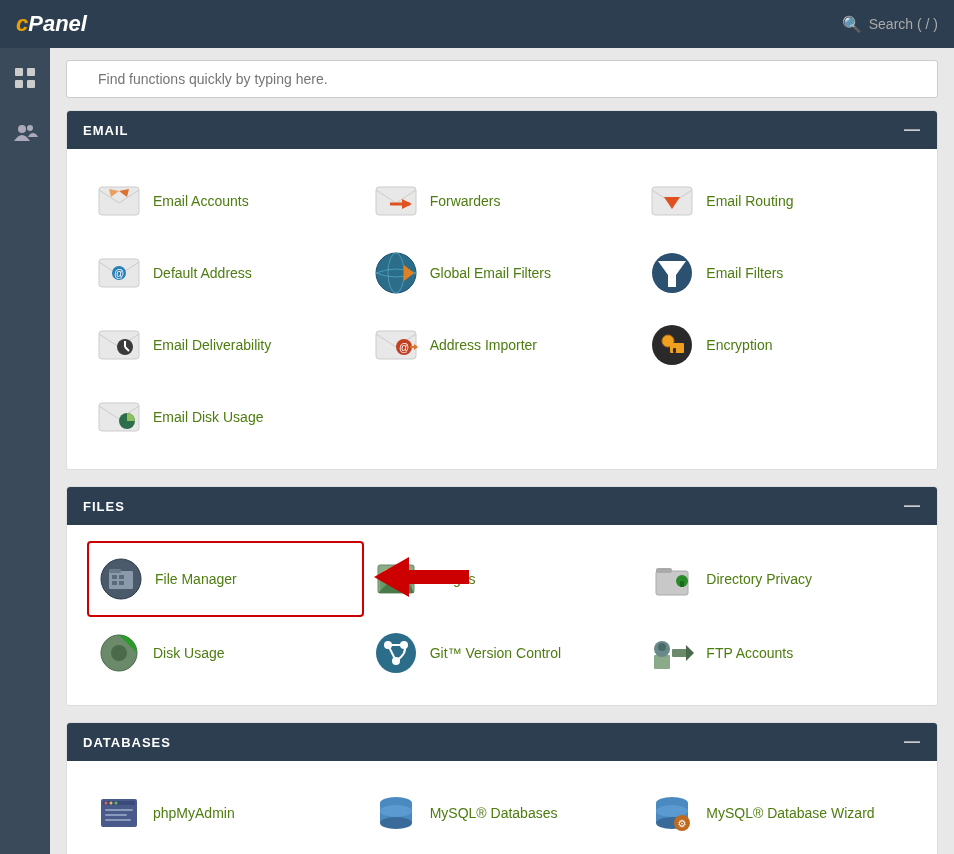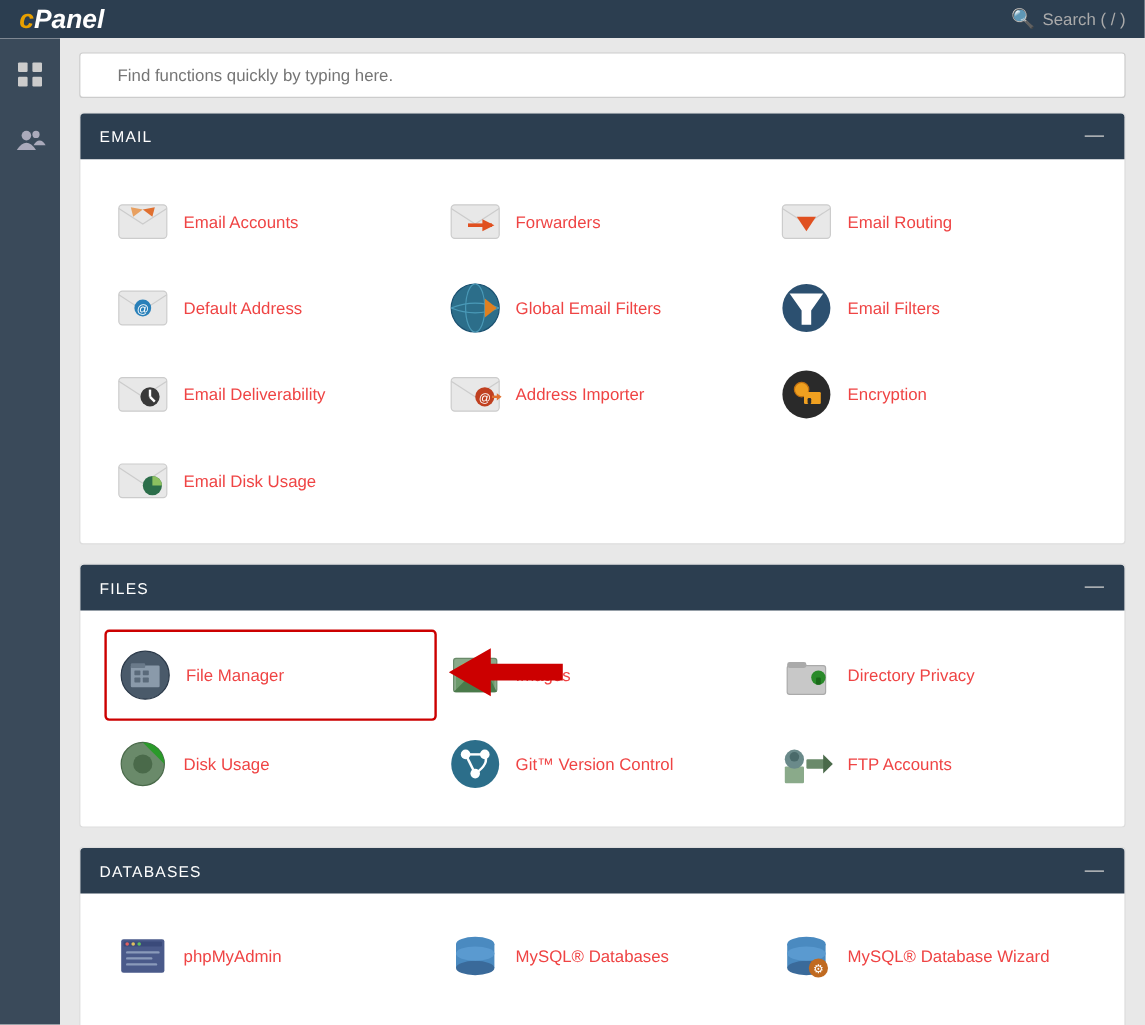--- a/index.html
+++ b/index.html
@@ -5,21 +5,21 @@
     * { box-sizing: border-box; margin: 0; padding: 0; }
     body { font-family: Arial, sans-serif; background: #e8e8e8; display: flex; flex-direction: column; height: 100vh; }
 
     
     .header {
       background: #2c3e50;
       display: flex;
       align-items: center;
       justify-content: space-between;
       padding: 0 16px;
-      height: 32px;
+      height: 48px;
       flex-shrink: 0;
     }
     .header-logo {
       color: #fff;
       font-size: 22px;
       font-style: italic;
       font-weight: bold;
     }
     .header-logo span { color: #e8a000; }
     .header-search {
@@ -91,21 +91,21 @@
       background: #fff;
       border: 1px solid #ddd;
       border-radius: 3px;
       margin-bottom: 16px;
     }
     .section-header {
       background: #2c3e50;
       color: #fff;
       padding: 10px 16px;
       font-size: 13px;
-      font-weight: normal;
+      font-weight: bold;
       letter-spacing: 1px;
       display: flex;
       justify-content: space-between;
       align-items: center;
       border-radius: 3px 3px 0 0;
     }
     .section-header-icon {
       color: #ccc;
       font-size: 16px;
     }
@@ -138,21 +138,21 @@
     }
 
     
     .file-manager-item {
       border: 2px solid #e00;
       border-radius: 4px;
       position: relative;
     }
 
     .grid-item-label {
-      color: #ef4444;
+      color: #4d7c0f;
       font-size: 14px;
     }
 
     
     svg { overflow: visible; }
   </style>
 </head>
 <body>
 
 <div class="header">

